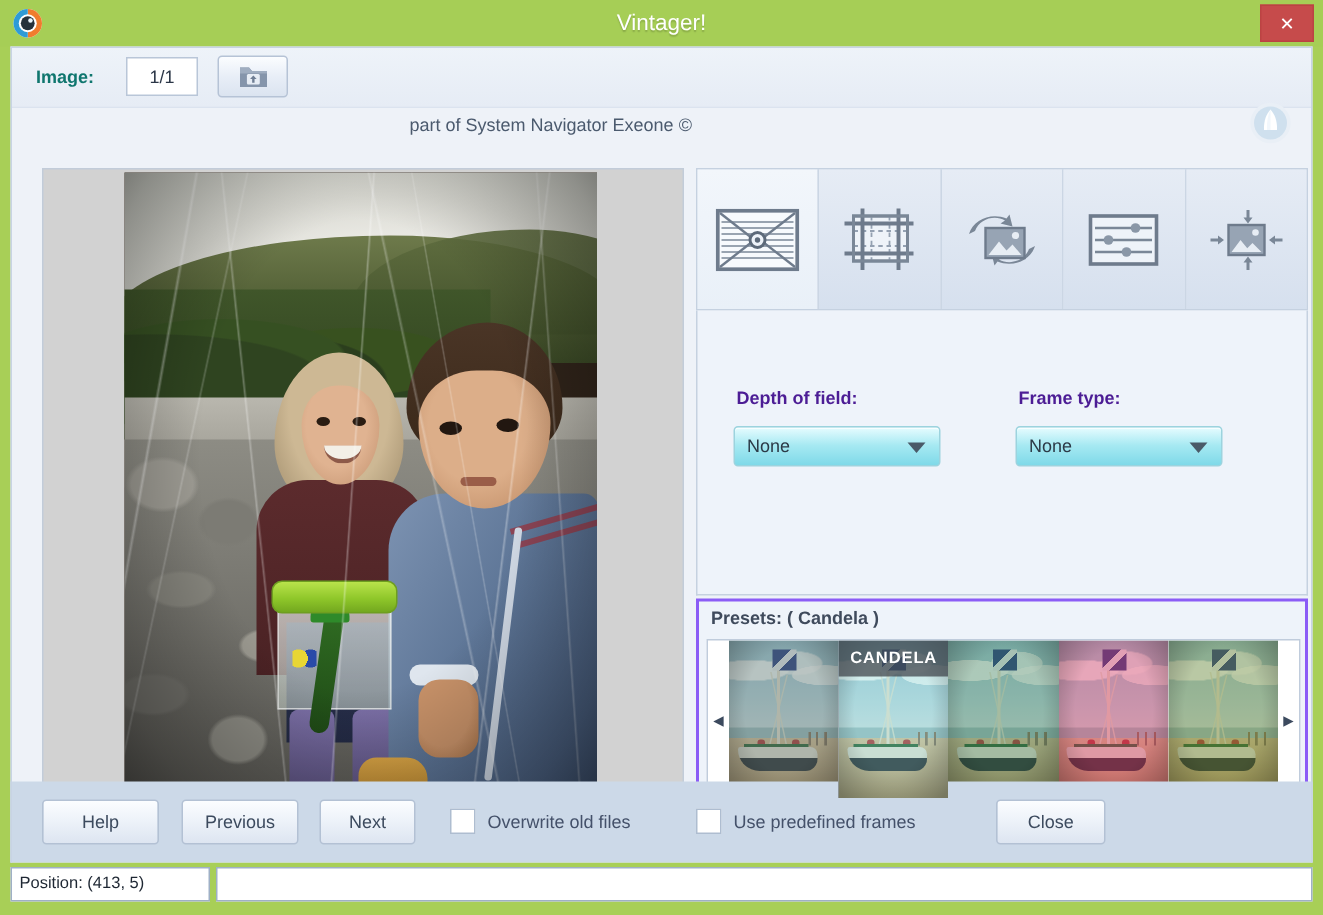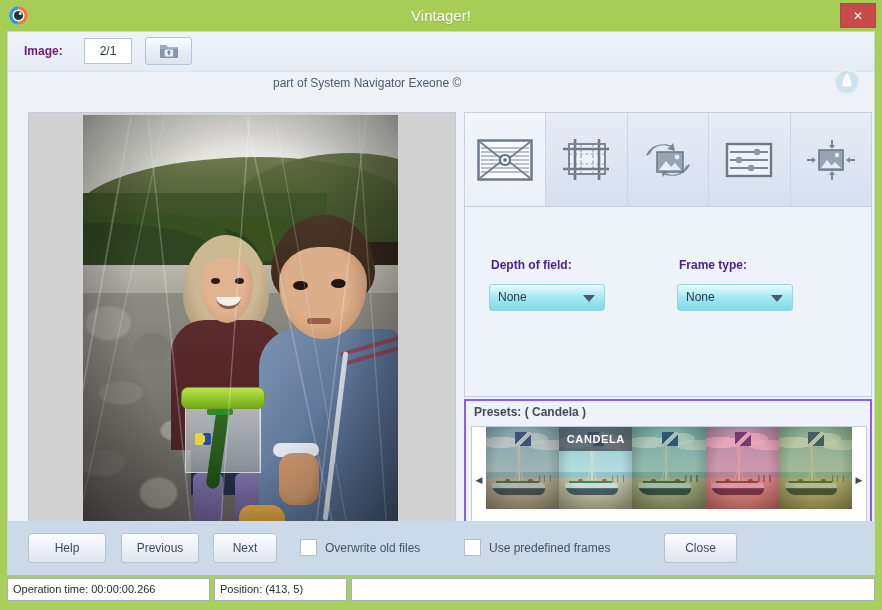--- a/index.html
+++ b/index.html
@@ -62,21 +62,21 @@
 
   
   #header {
     position: absolute; left: 0; top: 0;
     width: 866px; height: 40px;
     background: linear-gradient(to bottom, #eef3f9 0%, #e6ecf5 100%);
     border-bottom: 1px solid #dbe3ef;
   }
   #img-label {
     position: absolute; left: 16px; top: 12px;
-    font-size: 12px; font-weight: bold; color: #701a75;
+    font-size: 12px; font-weight: bold; color: #0f766e;
   }
   #img-count {
     position: absolute; left: 76px; top: 6px;
     width: 48px; height: 26px;
     background: #ffffff;
     border: 1px solid #b9c6d8;
     font-size: 12px; color: #2b3647;
     text-align: center; line-height: 24px;
     font-family: "Liberation Sans", sans-serif;
     padding: 0;
@@ -307,21 +307,21 @@
     border-top: none;
   }
   .opt-label {
     position: absolute;
     font-size: 12px; font-weight: bold; color: #4c1d95;
   }
   #dof-label  { left: 26px; top: 51px; }
   #frame-label{ left: 214px; top: 51px; }
   .combo {
     position: absolute;
-    width: 116px; height: 27px;
+    width: 138px; height: 27px;
     background: linear-gradient(to bottom, #e6fcff 0%, #a6e9f2 48%, #7fd9e8 100%);
     border: 1px solid #9cd3de;
     border-radius: 3px;
     cursor: pointer;
     box-shadow: 0 1px 0 rgba(255,255,255,.7) inset;
   }
   .combo .cval {
     position: absolute; left: 8px; top: 5px;
     font-size: 12px; color: #2c3a47;
   }
@@ -360,21 +360,21 @@
     background:#ffffff;
   }
   #thumbs {
     flex: 1 1 auto;
     display: flex; height: 105px;
     overflow: hidden;
   }
   .thumb {
     position: relative;
     flex: 1 1 0;
-    height: 82px;
+    height: 105px;
     overflow: hidden;
     cursor: pointer;
   }
   .thumb.selected {
     outline: 2px solid #55606e;
     outline-offset: -2px;
     z-index: 2;
   }
   .th-sky {
     position:absolute; left:0; top:0; width:100%; height:62%;
@@ -526,21 +526,21 @@
       </svg>
     </div>
     <div id="title-text">Vintager!</div>
     <div id="close-btn">✕</div>
   </div>
 
   <div id="client">
 
     <div id="header"></div>
     <div id="img-label">Image:</div>
-    <div id="img-count">2/1</div>
+    <div id="img-count">1/1</div>
 
     <div id="open-btn">
       <span>
         <svg class="icon-svg" width="20" height="18" viewBox="0 0 20 18">
           <path d="M1 3h6l2 2.4h10V16H1z" fill="#8595ab"></path>
           <path d="M1 3h6l2 2.4h10v1.6H1z" fill="#9fadc0"></path>
           <rect x="5.6" y="7.4" width="8.6" height="7" rx="1" fill="#e7edf5"></rect>
           <path d="M9.9 8.3l2.2 2.3h-1.4v2.5H9.1v-2.5H7.7z" fill="#6f7e94"></path>
         </svg>
       </span>
@@ -819,18 +819,17 @@
 
     <div class="chk-wrap" id="chk-frames">
       <span class="chk-box"></span>
       <span class="chk-label">Use predefined frames</span>
     </div>
 
     <div class="btn" id="btn-close">Close</div>
   </div>
 
   <div id="statusbar">
-    <div class="status-cell" id="status-time">Operation time: 00:00:00.266</div>
     <div class="status-cell" id="status-pos">Position: (413, 5)</div>
     <div class="status-cell" id="status-extra"></div>
   </div>
 
 </div>
 
 </body></html>

